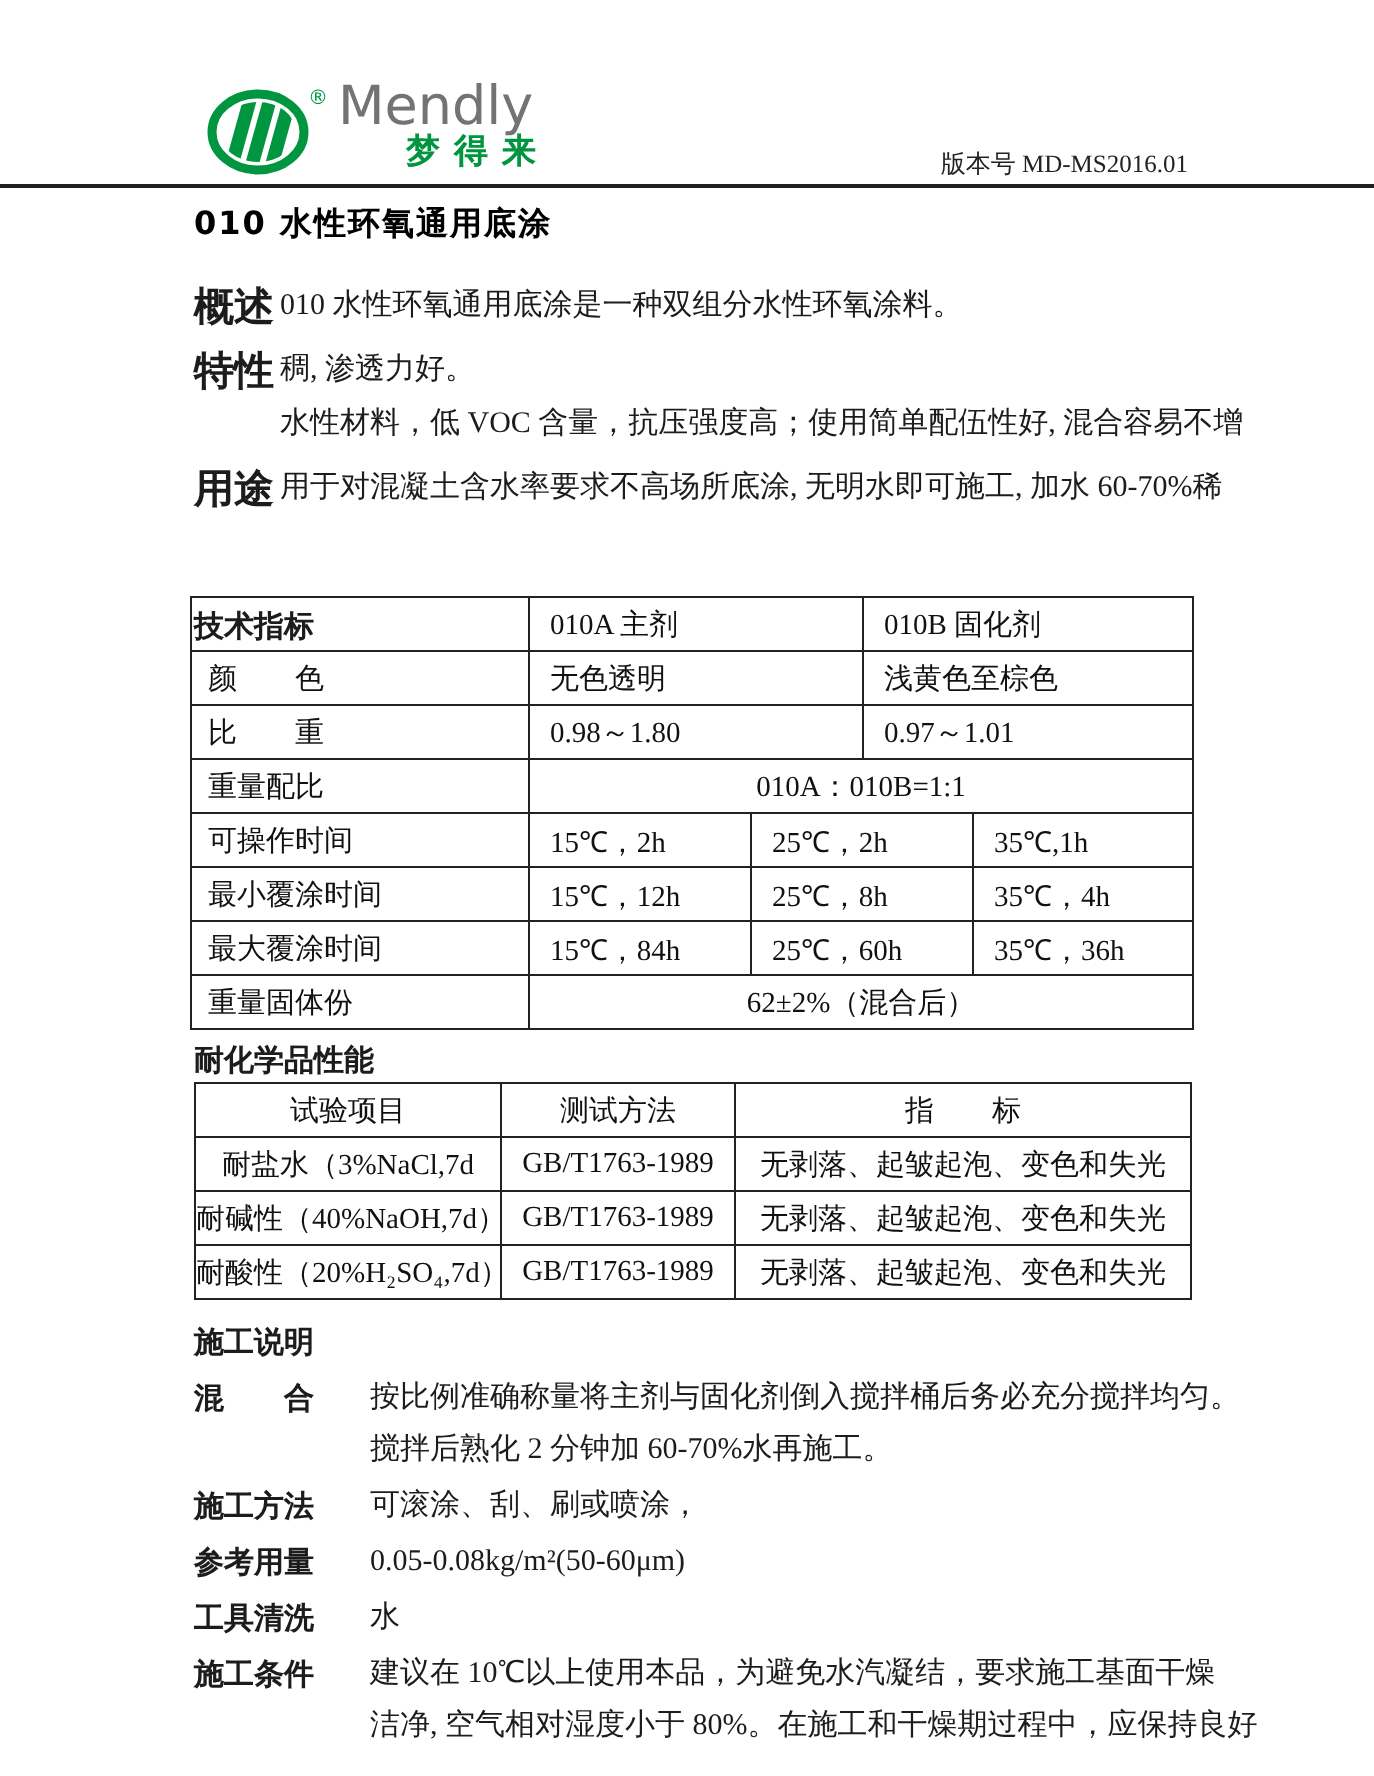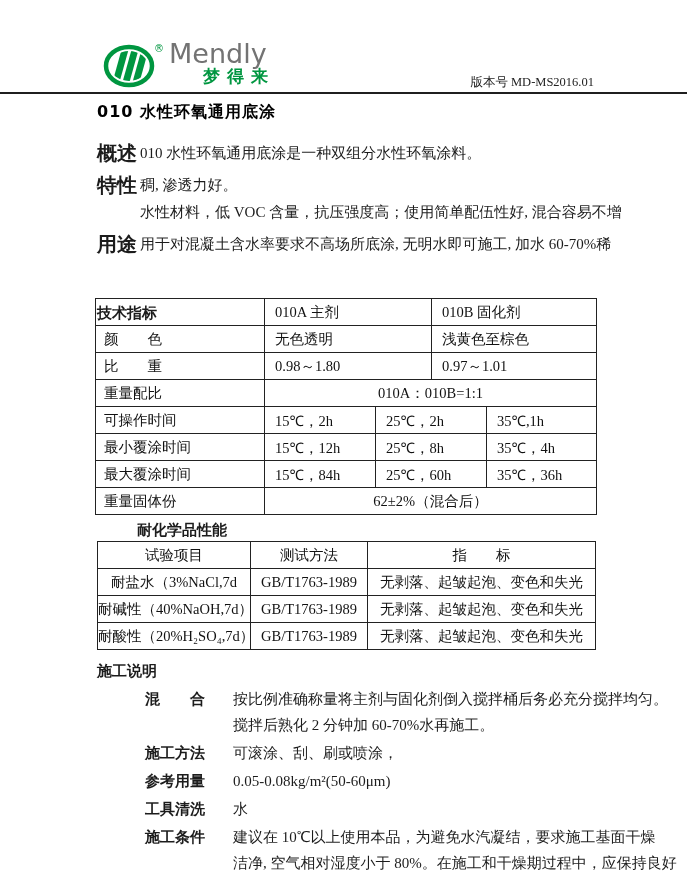--- a/index.html
+++ b/index.html
@@ -54,21 +54,21 @@
   .chem-table td,.chem-table th{text-align:center;padding:0;}
   td.lbl{padding-left:8px;}
   td.span-c{text-align:center;padding:0;}
   
   .app{position:absolute;left:97px;top:658px;width:510px;}
   .app-heading{font-family:"DejaVu Sans",sans-serif;font-weight:bold;font-size:15px;
     line-height:26px;margin-bottom:2px;}
   .a-row{display:flex;margin-bottom:2px;}
   .a-label{
     width:88px;flex-shrink:0;font-family:"DejaVu Sans",sans-serif;
-    font-weight:bold;font-size:15px;line-height:26px;margin-left:48px;
+    font-weight:bold;font-size:15px;line-height:26px;
   }
   .a-text{font-size:15px;line-height:26px;}
   .a-text div{white-space:nowrap;}
 </style>
 </head>
 <body>
 
 <div class="page">
 
   <div class="logo">
@@ -166,21 +166,21 @@
       <td colspan="2">25℃，60h</td>
       <td>35℃，36h</td>
     </tr>
     <tr>
       <td class="lbl">重量固体份</td>
       <td colspan="4" class="span-c">62±2%（混合后）</td>
     </tr>
   </tbody>
     </table>
 
-  <div class="sec-heading" style="top:521px;margin-left:40px;">耐化学品性能</div>
+  <div class="sec-heading" style="top:521px;">耐化学品性能</div>
 
   <table class="chem-table">
     <colgroup>
         <col style="width:153px">
         <col style="width:117px">
         <col style="width:228px">
       </colgroup>
     <tbody>
         <tr>
       <th>试验项目</th>

